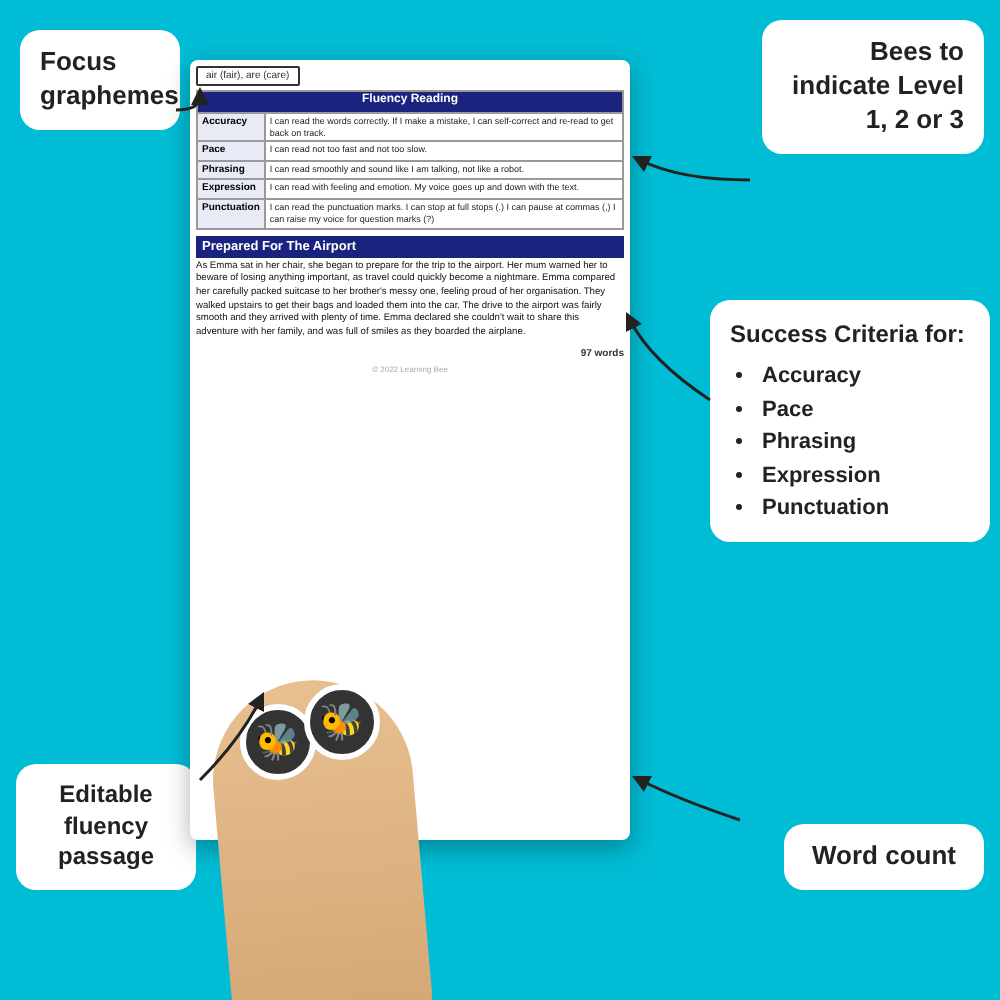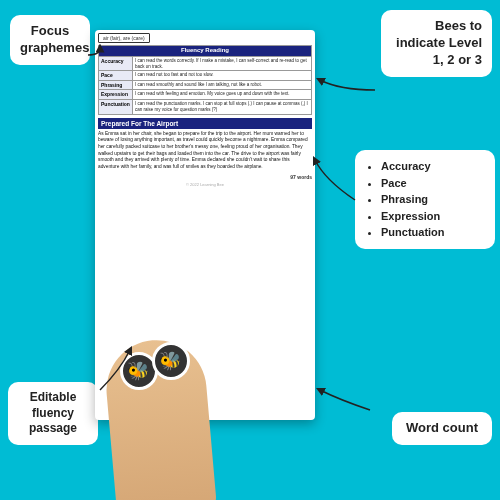--- a/index.html
+++ b/index.html
@@ -117,21 +117,20 @@
       font-weight: bold;
       color: #222;
       font-size: 13px;
       line-height: 1.3;
     }
 
     .bubble-focus {
       top: 15px;
       left: 10px;
       width: 80px;
-      text-align: center;
       font-size: 13px;
     }
 
     .bubble-bees {
       top: 10px;
       right: 8px;
       width: 111px;
       text-align: right;
       font-size: 13px;
     }
@@ -234,20 +233,21 @@
 
   <div class="bubble bubble-focus">
     <span>Focus graphemes</span>
   </div>
 
   <div class="bubble bubble-bees">
     <span>Bees to indicate Level 1, 2 or 3</span>
   </div>
 
   <div class="bubble bubble-success">
+    <div class="title">Success Criteria for:</div>
     <ul>
       <li>Accuracy</li>
       <li>Pace</li>
       <li>Phrasing</li>
       <li>Expression</li>
       <li>Punctuation</li>
     </ul>
   </div>
 
   <div class="bubble bubble-editable">

